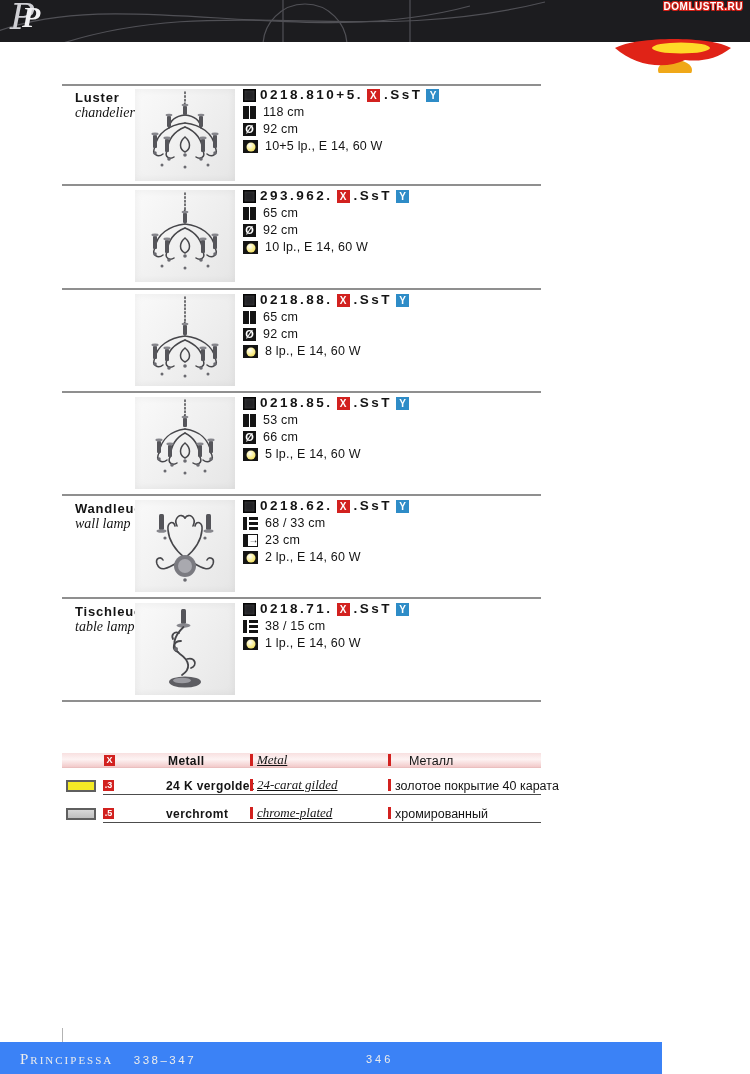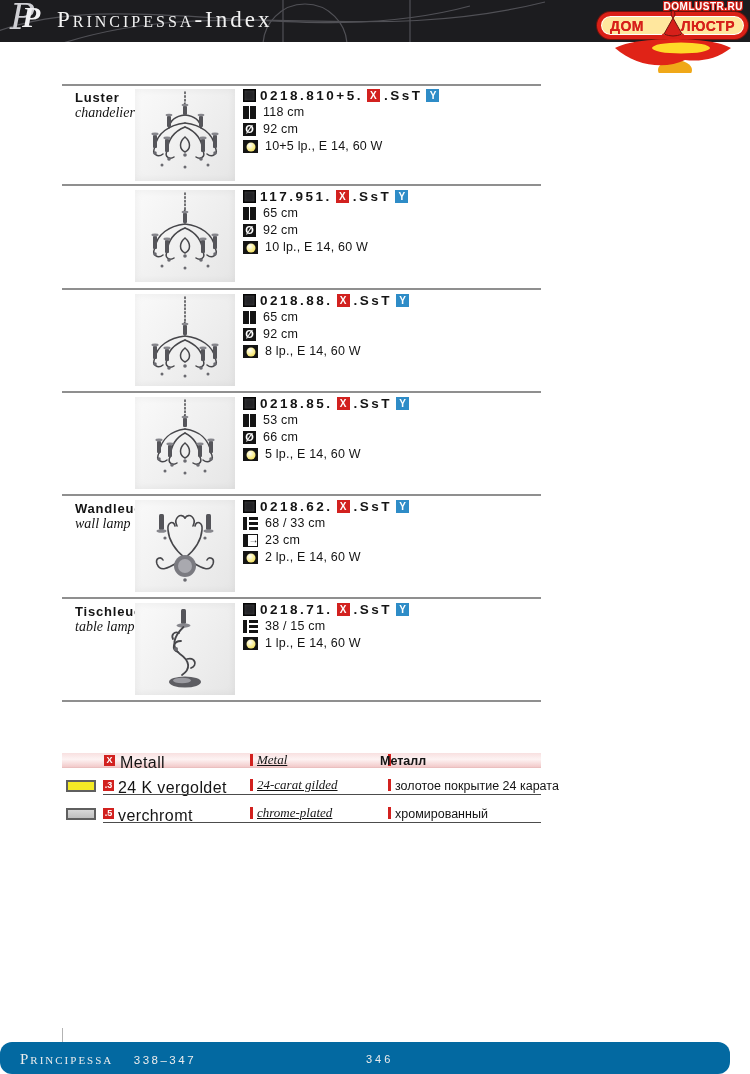--- a/index.html
+++ b/index.html
@@ -35,21 +35,21 @@
   
   .sep { position:absolute; left:62px; width:479px; height:2px; background:#8f8f8f; }
   .row { position:absolute; left:62px; width:479px; height:76px; }
   .glabel-de { position:absolute; left:13px; top:5px; font-size:13px; font-weight:700; letter-spacing:.8px; }
   .glabel-en { position:absolute; left:13px; top:20px; font:italic 400 14px "Liberation Serif", serif; }
   .pimg { position:absolute; left:73px; top:4px; width:100px; height:92px;
           background:linear-gradient(125deg,#fafafa 0%,#efefef 55%,#e6e6e6 100%);
           box-shadow:inset 0 0 8px rgba(0,0,0,.06); }
   .pimg svg { width:100%; height:100%; }
   .det { position:absolute; left:181px; top:0; width:298px; }
-  .codeline { position:absolute; left:0; top:3px; display:flex; align-items:center; gap:4px; height:14px; }
+  .codeline { position:absolute; left:0; top:3px; display:flex; align-items:flex-end; gap:4px; height:14px; }
   .codetxt { font-weight:700; font-size:13.5px; letter-spacing:2.5px; white-space:nowrap; }
   .cbox { display:inline-block; width:13px; height:13px; line-height:13px; text-align:center;
           color:#fff; font-weight:700; font-size:10px; }
   .cbox.x { background:#d2211f; }
   .cbox.y { background:#2e8cc7; }
   .spec { position:absolute; left:0; display:flex; align-items:center; gap:7px; height:14px; }
   .spec-text { font-size:12.5px; letter-spacing:.2px; white-space:nowrap;text-align:center; }
   .s1 { top:20px; } .s2 { top:37px; } .s3 { top:54px; }
 
   
@@ -73,32 +73,32 @@
   .ic-proj::after { content:"→"; position:absolute; left:4.5px; top:50%; transform:translateY(-55%);
                     font-size:10px; font-weight:700; color:#141414; line-height:1; }
 
   
   .legend-band { position:absolute; left:62px; top:753px; width:479px; height:15px;
                  background:linear-gradient(180deg,#f8e0e0 0%,#fdf3f3 45%,#f2caca 100%);
                  border-bottom:1px solid #eabfbf; }
   .lbox { position:absolute; width:11px; height:11px; background:#d2211f; color:#fff;
           font-weight:700; font-size:9px; line-height:11px; text-align:center; }
   .lbar { position:absolute; width:3px; height:12px; background:#d2211f; }
-  .l-de { position:absolute; font-size:16px; font-weight:400; letter-spacing:.4px; white-space:nowrap; }
+  .l-de { position:absolute; font-size:12px; font-weight:700; letter-spacing:.4px; white-space:nowrap;margin-left:48px; }
   .l-en { position:absolute; font:italic 400 13px "Liberation Serif", serif; white-space:nowrap;text-decoration:underline; }
   .l-ru { position:absolute; font-size:12.5px; white-space:nowrap; }
   .swatch { position:absolute; left:66px; width:30px; height:12px; border:2px solid #5f5f5f; }
   .swatch.gold { background:#f3ea25; }
   .swatch.chrome { background:linear-gradient(180deg,#d8d8d8,#bfbfbf); }
   .uline { position:absolute; left:103px; width:438px; height:1px; background:#4c4c4c; }
 
   .cropmark { position:absolute; left:62px; top:1028px; width:1px; height:14px; background:#b3b3b3; }
 
   
-  .ftr { position:absolute; left:0; top:1042px; width:730px; height:32px; background:#0369a1;border-radius:12px; }
+  .ftr { position:absolute; left:0; top:1042px; width:662px; height:32px; background:#3b82f6; }
   .ftr-left { position:absolute; left:20px; top:8px; color:#ececec; white-space:nowrap; }
   .ftr-series { font-family:"Liberation Serif", serif; font-variant:small-caps; font-size:15px; letter-spacing:2px; }
   .ftr-range { font-size:11.5px; letter-spacing:2.5px; margin-left:16px; }
   .ftr-page { position:absolute; left:366px; top:11px; color:#ececec; font-size:11px; letter-spacing:3px; }
 </style>
 </head>
 <body>
 
 <div class="page">
 
@@ -109,33 +109,24 @@
         <path d="M60,44 C220,-8 360,48 545,2"></path>
         <circle cx="305" cy="46" r="42"></circle>
         <line x1="283" y1="0" x2="283" y2="42"></line>
         <line x1="410" y1="0" x2="410" y2="42"></line>
       </g>
     </svg>
     <div class="monogram">
       <span class="p1">P</span>
       <span class="p2">P</span>
     </div>
-    <div class="page-title"><span class="sc">Principessa</span><span>-Index</span></div>
   </div>
 
   <div class="dlogo">
     <div class="dlogo-domain">DOMLUSTR.RU</div>
-    <div class="dlogo-badge">
-      <span class="dlogo-word">ДОМ</span>
-      <span class="dlogo-word">ЛЮСТР</span>
-      <svg class="dlogo-ch" width="26" height="32">
-        <path d="M13,3 q-4,4 0,8 q4,-4 0,-8 M13,11 L4,27 Q13,31 22,27 Z" fill="#d6201a" stroke="#6e140d" stroke-width="1"></path>
-        <path d="M4,27 q-3,2 0,4 M22,27 q3,2 0,4" stroke="#d6201a" stroke-width="2" fill="none"></path>
-      </svg>
-    </div>
     <svg class="dlogo-swoosh" width="126" height="34">
       <ellipse cx="66" cy="31" rx="17" ry="10" fill="#f0a818"></ellipse>
       <path d="M6,9 C28,-3 102,-3 122,9 C108,20 92,23 76,21 C56,31 26,27 6,9 Z" fill="#e02317"></path>
       <ellipse cx="72" cy="9" rx="29" ry="5.5" fill="#ffd928"></ellipse>
     </svg>
   </div>
 
   <div class="sep" style="top:84px"></div>
   <div class="sep" style="top:184px"></div>
   <div class="sep" style="top:288px"></div>
@@ -255,21 +246,21 @@
           <circle cx="50" cy="66" r="1.8"></circle>
             <circle cx="27" cy="76" r="1.5"></circle>
           <circle cx="73" cy="76" r="1.5"></circle>
             <circle cx="50" cy="78" r="1.5"></circle>
         </g>
       </svg>
     </div>
     <div class="det">
       <div class="codeline">
         <span class="ic ic-article"></span>
-        <span class="codetxt">117.951.</span>
+        <span class="codetxt">293.962.</span>
         <span class="cbox x">X</span>
         <span class="codetxt">.SsT</span>
         <span class="cbox y">Y</span>
       </div>
       <div class="spec s1">
         <span class="ic ic-height"></span>
         <span class="spec-text">65 cm</span>
       </div>
       <div class="spec s2">
         <span class="ic ic-diameter"></span>
@@ -500,29 +491,29 @@
     </div>
   </div>
 
   <div>
     <div class="legend-band"></div>
     <span class="lbox" style="left:104px; top:755px;">X</span>
     <span class="l-de" style="left:120px; top:754px;">Metall</span>
     <span class="lbar" style="left:250px; top:754px;"></span>
     <span class="l-en" style="left:257px; top:752px;">Metal</span>
     <span class="lbar" style="left:388px; top:754px;"></span>
-    <span class="l-ru" style="left:380px; top:754px;font-weight:bold;">Металл</span>
+    <span class="l-ru" style="left:409px; top:754px;">Металл</span>
 
     <span class="swatch gold" style="top:780px;"></span>
     <span class="lbox" style="left:103px; top:780px;">.3</span>
     <span class="l-de" style="left:118px; top:779px;">24 K vergoldet</span>
     <span class="lbar" style="left:250px; top:779px;"></span>
     <span class="l-en" style="left:257px; top:777px;">24-carat gilded</span>
     <span class="lbar" style="left:388px; top:779px;"></span>
-    <span class="l-ru" style="left:395px; top:779px;">золотое покрытие 24 карата</span>
+    <span class="l-ru" style="left:395px; top:779px;">золотое покрытие 40 карата</span>
     <div class="uline" style="top:794px;"></div>
 
     <span class="swatch chrome" style="top:808px;"></span>
     <span class="lbox" style="left:103px; top:808px;">.5</span>
     <span class="l-de" style="left:118px; top:807px;">verchromt</span>
     <span class="lbar" style="left:250px; top:807px;"></span>
     <span class="l-en" style="left:257px; top:805px;">chrome-plated</span>
     <span class="lbar" style="left:388px; top:807px;"></span>
     <span class="l-ru" style="left:395px; top:807px;text-align:center;">хромированный</span>
     <div class="uline" style="top:822px;"></div>

